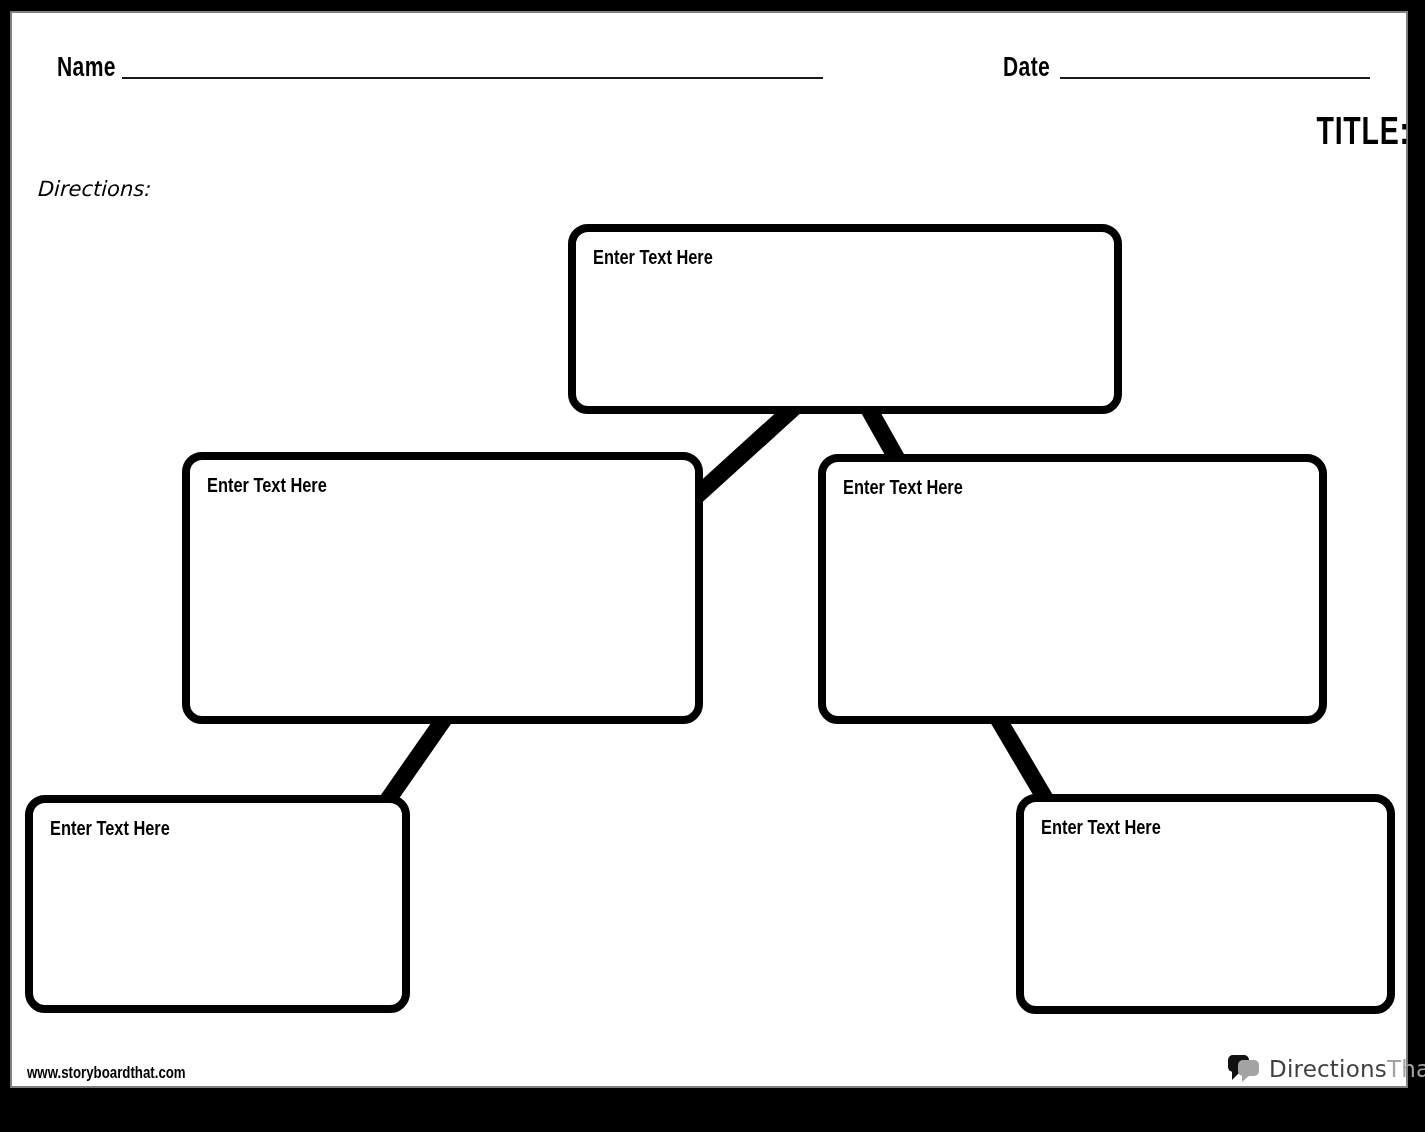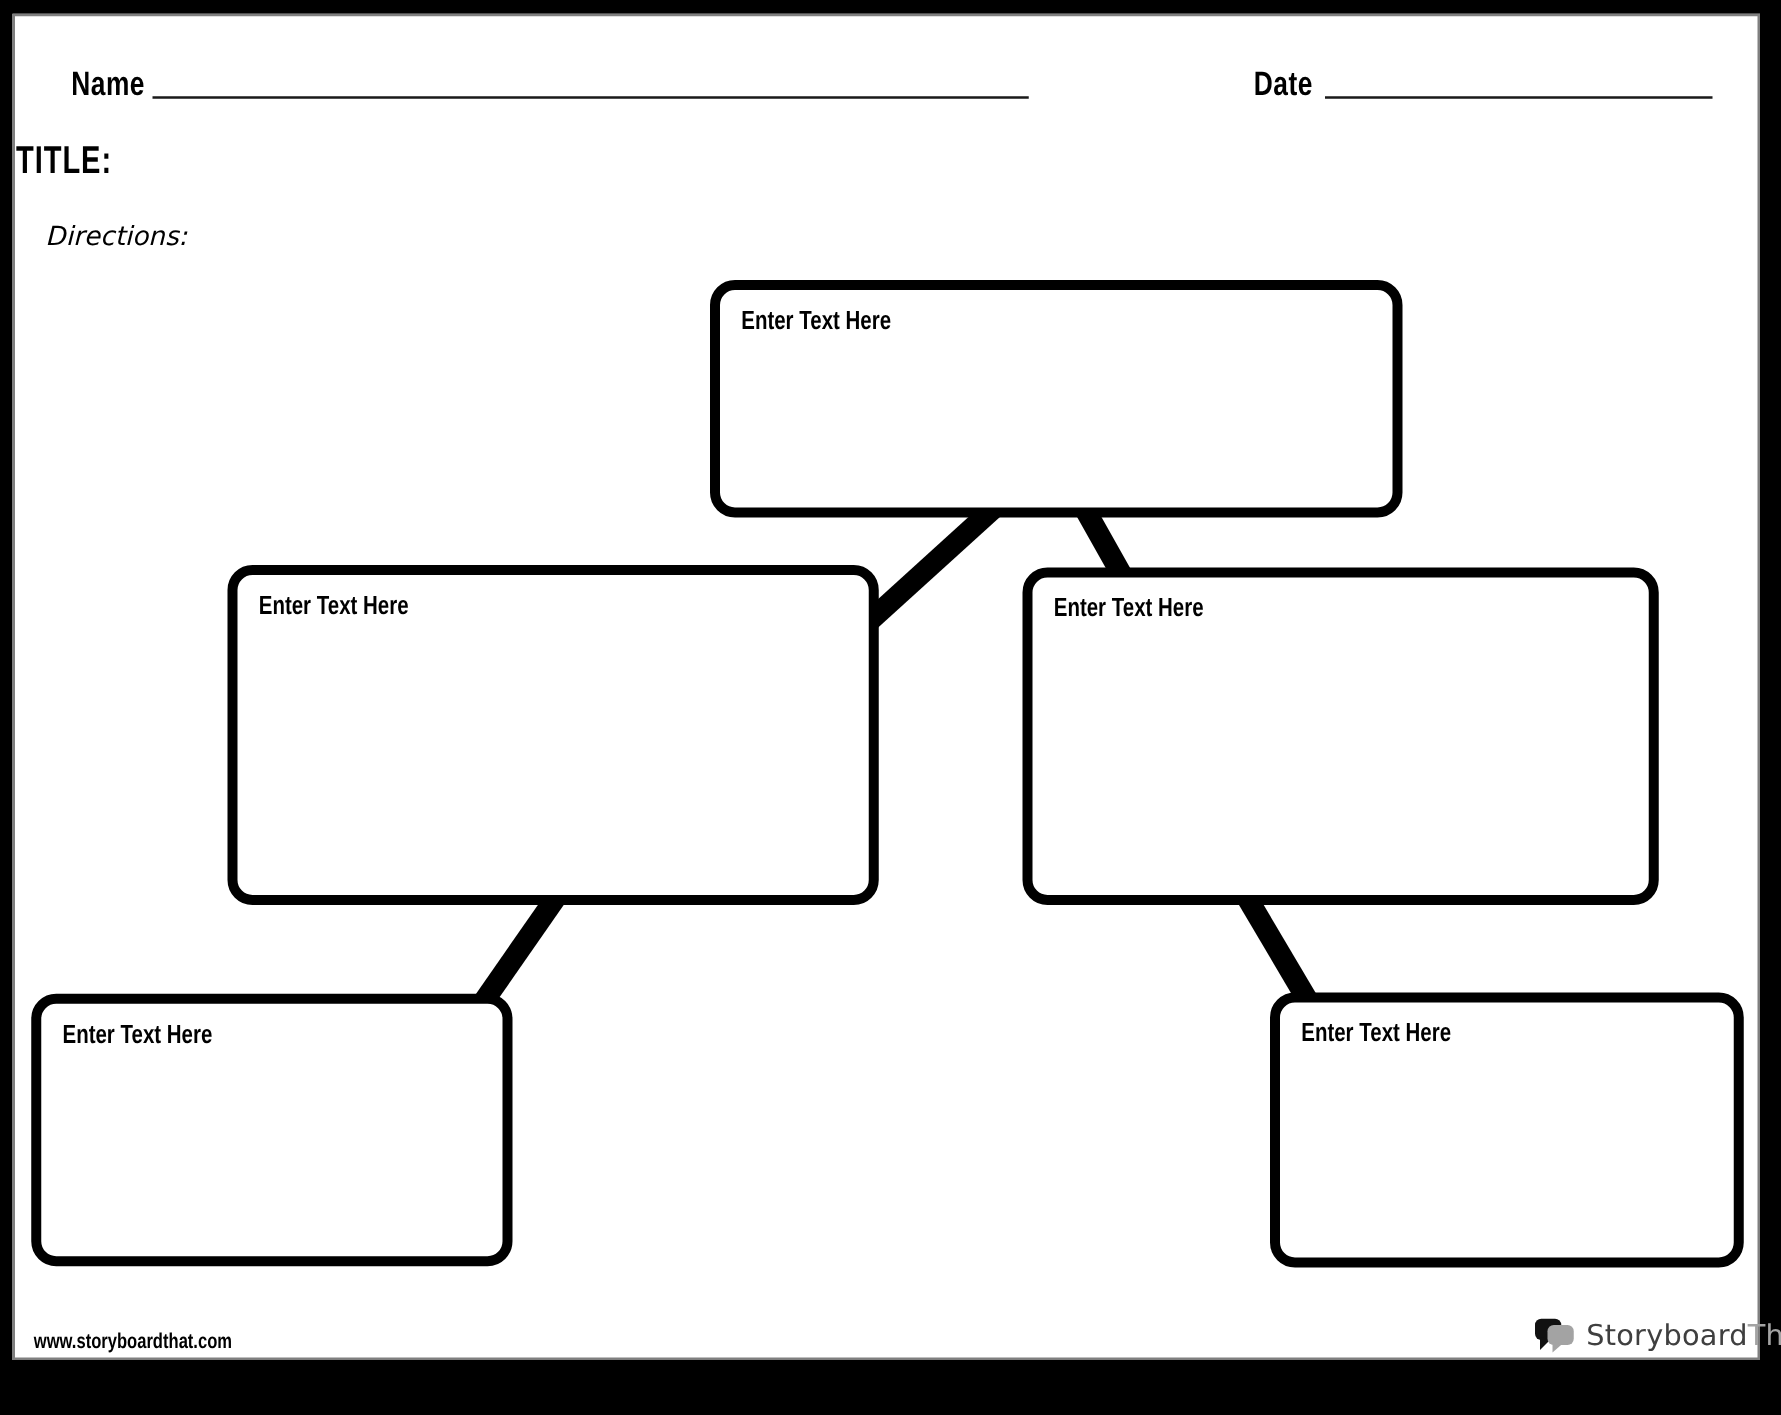--- a/index.html
+++ b/index.html
@@ -25,21 +25,21 @@
     color:#000;
     display:inline-block;
     transform:scaleX(0.78);
     transform-origin:0 50%;
     white-space:nowrap;
   }
   .hdr-label{position:absolute;font-size:27px;letter-spacing:.5px;}
   .write-line{position:absolute;border-top:2px solid #1a1a1a;height:0;}
   .title{
     position:absolute;left:0;right:0;top:110px;
-    text-align:left;font-size:31px;font-weight:bold;color:#000;
+    text-align:right;font-size:38px;font-weight:bold;color:#000;
     font-family:"Liberation Sans", sans-serif;
   }
   .title .cond{transform:scaleX(0.75);transform-origin:50% 50%;letter-spacing:1px;}
   .directions{
     position:absolute;left:38px;top:177px;
     font-family:"DejaVu Sans", sans-serif;
     font-style:italic;font-weight:500;
     font-size:21px;color:#000;
     transform:skewX(-3deg);
   }
@@ -113,16 +113,16 @@
   <span class="footer-url cond">www.storyboardthat.com</span>
 
   <div class="logo">
     <svg width="36" height="36" viewBox="0 0 36 36">
       <rect x="1" y="4" width="21" height="17" rx="5" fill="#111111"></rect>
       <polygon points="5,19 5,29 14,20" fill="#111111"></polygon>
       <rect x="11" y="9" width="21" height="16" rx="5" fill="#a3a3a3"></rect>
       <polygon points="15,23 15,31 23,24" fill="#a3a3a3"></polygon>
     </svg>
     <span class="logo-text">
-      <span style="color:#3f3f3f;">Storyboard</span><span style="color:#a3a3a3;">That</span>
+      <span style="color:#3f3f3f;">Directions</span><span style="color:#a3a3a3;">That</span>
     </span>
   </div>
 </div>
 
 </body></html>

